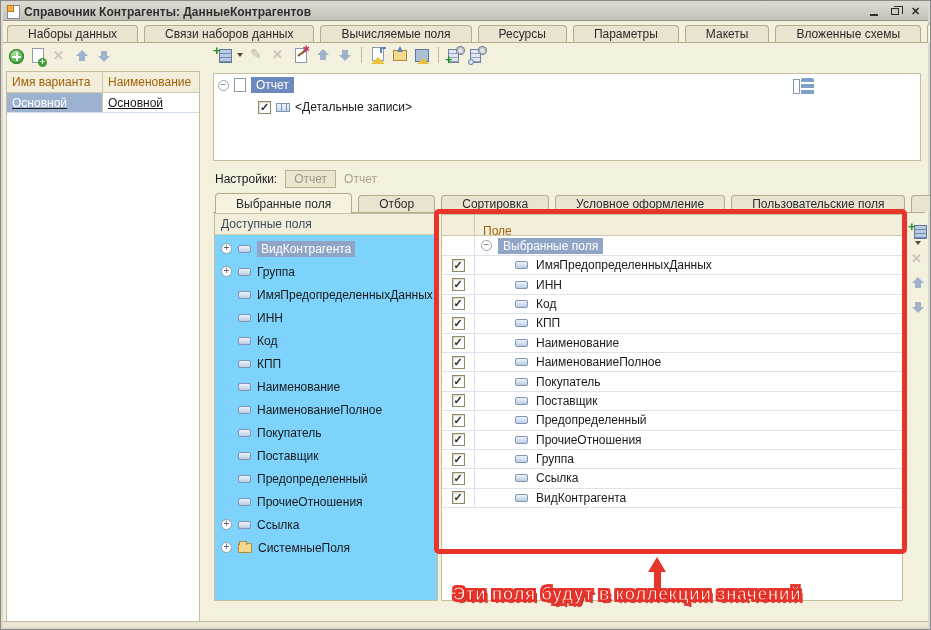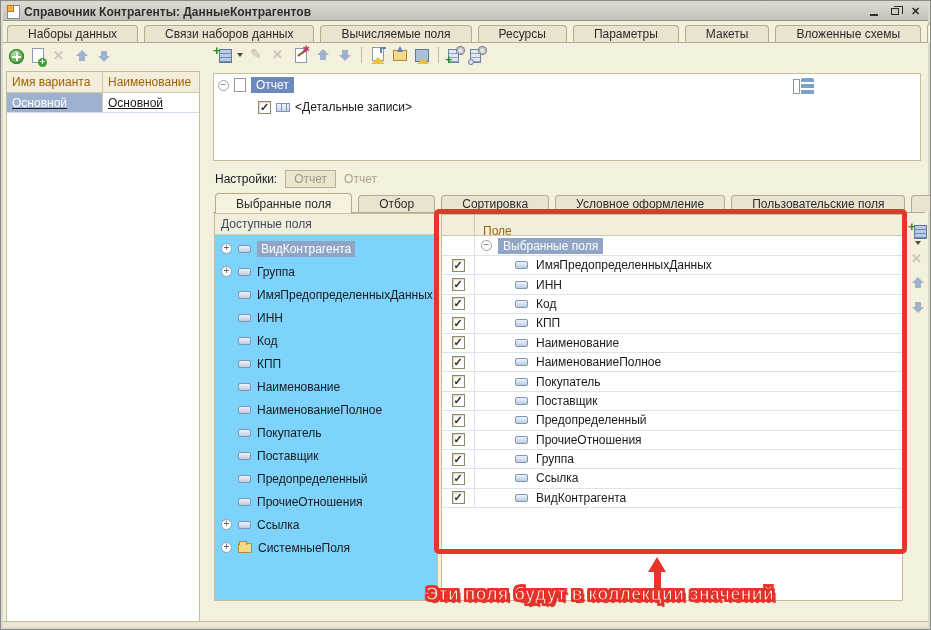--- a/index.html
+++ b/index.html
@@ -154,21 +154,21 @@
   #side-strip{ position:absolute; left:908px; top:222px; width:18px; display:flex; flex-direction:column; align-items:center;}
   #side-strip .caret-down{ margin:2px 0 6px;}
   #side-strip .gap{ height:8px;}
 
   
   #red-box{ position:absolute; left:433px; top:208px; width:473px; height:345px;
     border:5px solid #e8352c; border-radius:5px; z-index:6; pointer-events:none;}
   #red-arrow{ position:absolute; left:647px; top:556px; width:18px; height:44px; z-index:6;}
   #red-arrow .head{ width:0; height:0; border-left:9px solid transparent; border-right:9px solid transparent; border-bottom:15px solid #e8352c;}
   #red-arrow .stem{ width:7px; height:29px; background:#e8352c; margin-left:5.5px;}
-  #annotation-text{ position:absolute; left:425px; top:583px; width:400px; z-index:6;
+  #annotation-text{ position:absolute; left:452px; top:583px; width:400px; z-index:6;
     font-size:17.5px; font-weight:bold; letter-spacing:0.5px; white-space:nowrap;
     color:#fff0ec; -webkit-text-stroke:1px #e0241b;
     text-shadow:-2px -2px 0 #e8352c, 2px -2px 0 #e8352c, -2px 2px 0 #e8352c, 2px 2px 0 #e8352c,
                 0 -2px 0 #e8352c, 0 2px 0 #e8352c, -2px 0 0 #e8352c, 2px 0 0 #e8352c, 3px 3px 1px #b7271f;}
 
   .bottom-strip{ position:absolute; left:2px; right:2px; bottom:2px; height:6px; background:#ece7d4; border-top:1px solid #c3bd9e;}
 </style>
 </head>
 <body>
 

